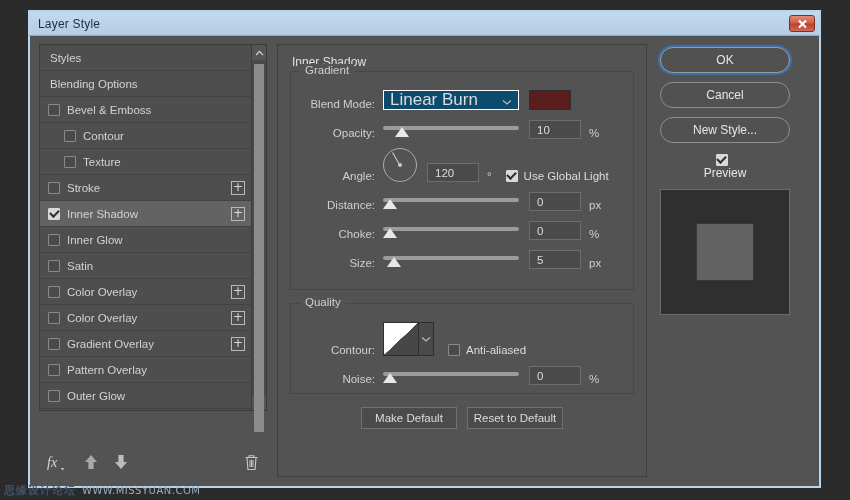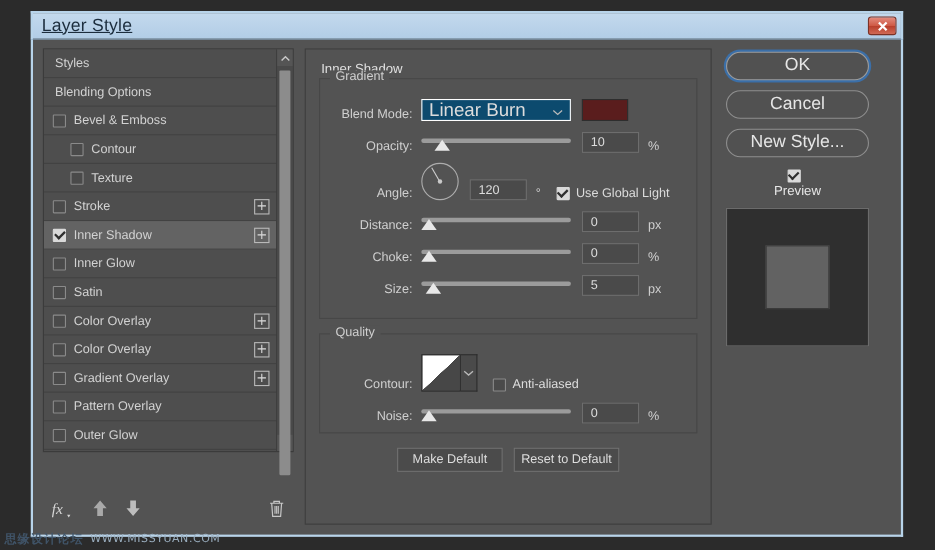--- a/index.html
+++ b/index.html
@@ -23,21 +23,21 @@
   }
   #titlebar {
     height: 26px;
     background: linear-gradient(180deg,#c3d9ed 0%, #b2cde6 100%);
     border: 2px solid #b8d4ea; border-bottom: 1px solid #8ba9c4;
     margin: -0px -2px 0 -2px;
     display: flex; align-items: center;
     padding-left: 8px;
     position: relative;
   }
-  #title-text { font-size: 16px; color: #1c2d3d; letter-spacing: .2px; text-decoration: underline; }
+  #title-text { font-size: 12px; color: #1c2d3d; letter-spacing: .2px; }
   #close-btn {
     position: absolute; right: 4px; top: 3px;
     width: 26px; height: 17px; border-radius: 3px;
     background: linear-gradient(180deg,#e38b7e 0%,#cf5b47 48%,#b93f2c 52%,#d06a56 100%);
     border: 1px solid #7b3226;
     display: flex; align-items: center; justify-content: center;
     cursor: pointer;
   }
   #close-btn svg { display:block; }
 
@@ -195,21 +195,21 @@
     border: 1px solid #717171; color: #dddddd;
     font-size: 11.5px; display: flex; align-items: center; justify-content: center;
     cursor: pointer;
   }
 
   
   #right { width: 136px; display: flex; flex-direction: column; align-items: center; padding-top: 3px; }
   .pill {
     width: 130px; height: 26px; border-radius: 13px;
     background: #515151; border: 1px solid #8e8e8e;
-    color: #e6e6e6; font-size: 16px;
+    color: #e6e6e6; font-size: 12px;
     display: flex; align-items: center; justify-content: center;
     margin-bottom: 9px; cursor: pointer;
   }
   .pill.focused { box-shadow: 0 0 0 2px #3b6fa8; border-color: #9c9c9c; }
   #preview-row { display: flex; align-items: center; justify-content: center; margin: 2px 0 9px 0; cursor: pointer; flex-direction: column; }
   #preview-row span { font-size: 12px; color: #e6e6e6; }
   #preview-box {
     width: 130px; height: 126px; background: #2f2f2f;
     border: 1px solid #6b6b6b;
     display: flex; align-items: center; justify-content: center;

